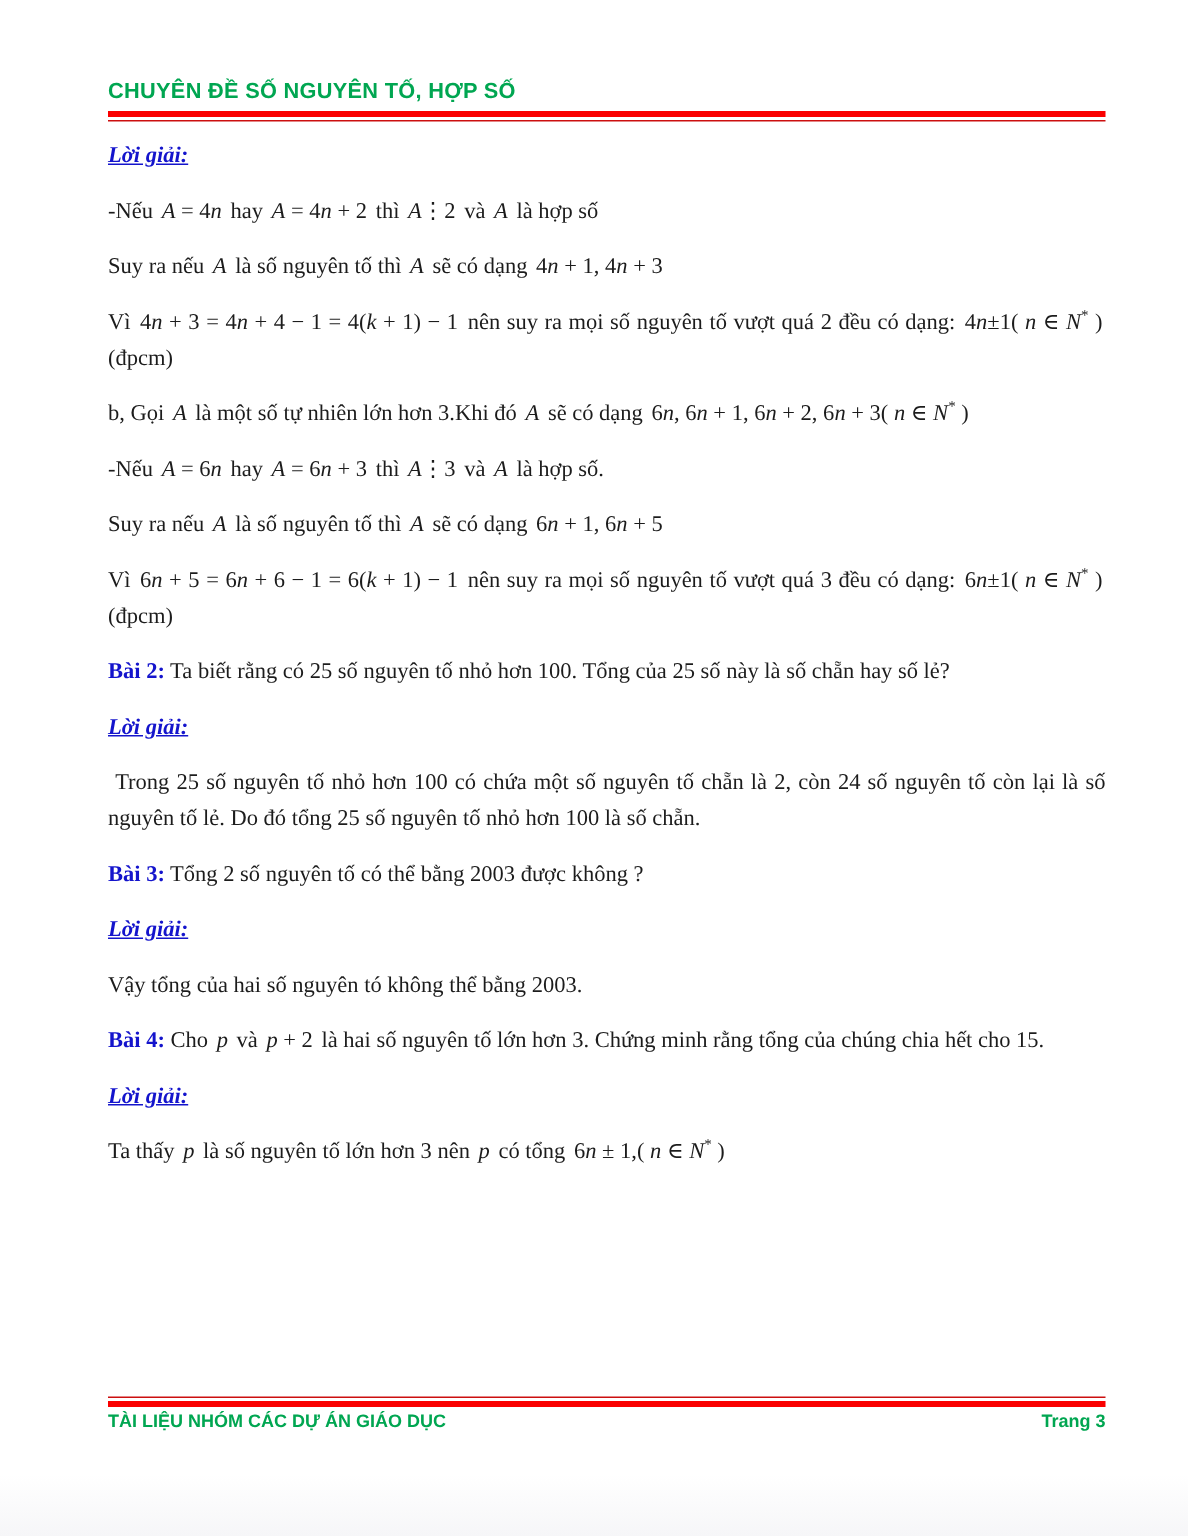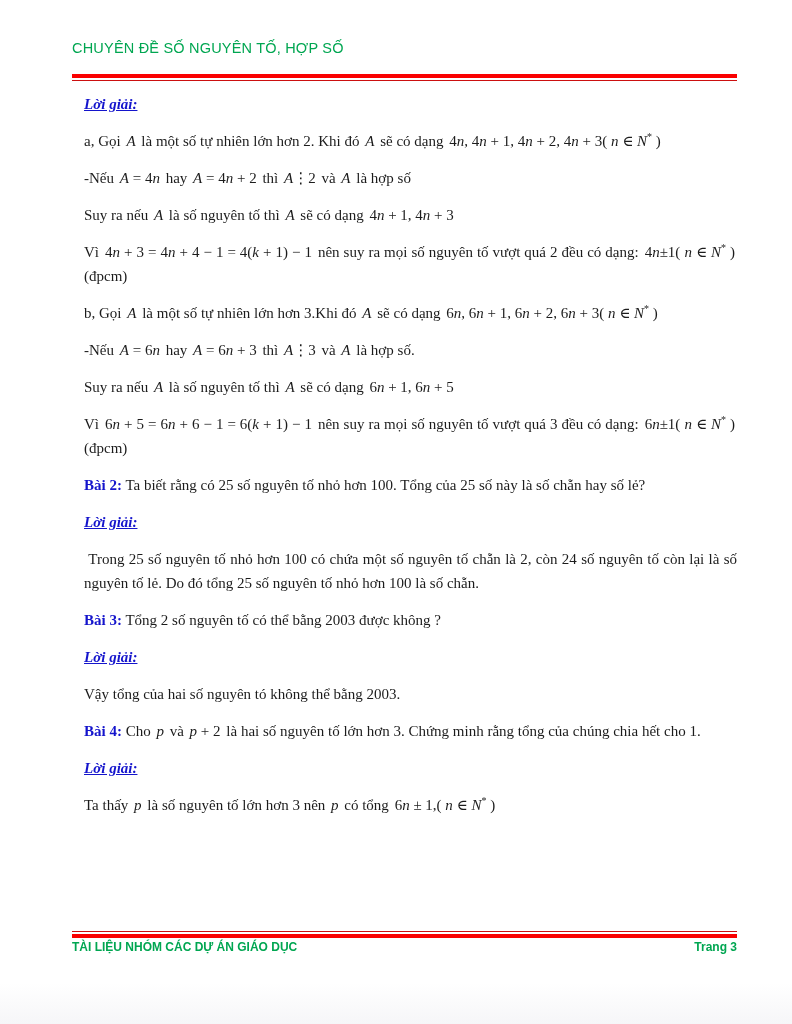--- a/index.html
+++ b/index.html
@@ -5,31 +5,31 @@
   html,body { margin:0; padding:0; background:#ffffff; }
   .page {
     position:relative;
     width:792px; height:1024px;
     margin:0 auto;
     background:linear-gradient(#ffffff 96%, #f6f6f8 100%);
     font-family:"Liberation Serif","DejaVu Serif",serif;
     overflow:hidden;
   }
   .header-title {
-    position:absolute; left:72px; top:40px;
+    position:absolute; left:72px; top:53px;
     font-family:"Liberation Sans","DejaVu Sans",sans-serif;
-    font-weight:normal; font-size:14.5px; letter-spacing:.2px;
+    font-weight:bold; font-size:14.5px; letter-spacing:.2px;
     color:var(--green);
   }
   .rule { position:absolute; left:72px; width:665px; height:2px; }
   .rule-top   { top:74px;  border-top:4px solid var(--red); border-bottom:1px solid #cc0f0f; }
   .rule-bottom{ top:931px; border-top:1px solid #cc0f0f; border-bottom:4px solid var(--red); }
   .content { position:absolute; left:72px; top:92px; width:665px; }
   p.para {
-    margin:0 0 13px 12px;
+    margin:0 0 13px 0;
     font-size:15px; line-height:24px;
     color:#1c1c1c;
     text-align:justify;
   }
   p.loi {
     color:var(--blue);
     font-weight:bold; font-style:italic;
     text-decoration:underline;
     text-align:left;
   }
@@ -46,35 +46,34 @@
 </style>
 </head>
 <body>
 
 <div class="page">
   <div class="header-title">CHUYÊN ĐỀ SỐ NGUYÊN TỐ, HỢP SỐ</div>
   <div class="rule rule-top"></div>
 
   <div class="content">
       <p class="para loi">Lời giải:</p>
-      <p class="para"><span class="run-t">a, Gọi </span><span class="run-m"><i>A</i></span><span class="run-t"> là một số tự nhiên lớn hơn 2. Khi đó </span><span class="run-m"><i>A</i></span><span class="run-t"> sẽ có dạng </span><span class="run-m">4<i>n</i>, 4<i>n</i> + 1, 4<i>n</i> + 2, 4<i>n</i> + 3( <i>n</i> ∈ <i>N</i><sup>*</sup> )</span></p>
       <p class="para"><span class="run-t">-Nếu </span><span class="run-m"><i>A</i> = 4<i>n</i></span><span class="run-t"> hay </span><span class="run-m"><i>A</i> = 4<i>n</i> + 2</span><span class="run-t"> thì </span><span class="run-m"><i>A</i>⋮2</span><span class="run-t"> và </span><span class="run-m"><i>A</i></span><span class="run-t"> là hợp số</span></p>
       <p class="para"><span class="run-t">Suy ra nếu </span><span class="run-m"><i>A</i></span><span class="run-t"> là số nguyên tố thì </span><span class="run-m"><i>A</i></span><span class="run-t"> sẽ có dạng </span><span class="run-m">4<i>n</i> + 1, 4<i>n</i> + 3</span></p>
       <p class="para"><span class="run-t">Vì </span><span class="run-m">4<i>n</i> + 3 = 4<i>n</i> + 4 − 1 = 4(<i>k</i> + 1) − 1</span><span class="run-t"> nên suy ra mọi số nguyên tố vượt quá 2 đều có dạng: </span><span class="run-m">4<i>n</i>±1( <i>n</i> ∈ <i>N</i><sup>*</sup> )</span><span class="run-t"> (đpcm)</span></p>
       <p class="para"><span class="run-t">b, Gọi </span><span class="run-m"><i>A</i></span><span class="run-t"> là một số tự nhiên lớn hơn 3.Khi đó </span><span class="run-m"><i>A</i></span><span class="run-t"> sẽ có dạng </span><span class="run-m">6<i>n</i>, 6<i>n</i> + 1, 6<i>n</i> + 2, 6<i>n</i> + 3( <i>n</i> ∈ <i>N</i><sup>*</sup> )</span></p>
       <p class="para"><span class="run-t">-Nếu </span><span class="run-m"><i>A</i> = 6<i>n</i></span><span class="run-t"> hay </span><span class="run-m"><i>A</i> = 6<i>n</i> + 3</span><span class="run-t"> thì </span><span class="run-m"><i>A</i>⋮3</span><span class="run-t"> và </span><span class="run-m"><i>A</i></span><span class="run-t"> là hợp số.</span></p>
       <p class="para"><span class="run-t">Suy ra nếu </span><span class="run-m"><i>A</i></span><span class="run-t"> là số nguyên tố thì </span><span class="run-m"><i>A</i></span><span class="run-t"> sẽ có dạng </span><span class="run-m">6<i>n</i> + 1, 6<i>n</i> + 5</span></p>
       <p class="para"><span class="run-t">Vì </span><span class="run-m">6<i>n</i> + 5 = 6<i>n</i> + 6 − 1 = 6(<i>k</i> + 1) − 1</span><span class="run-t"> nên suy ra mọi số nguyên tố vượt quá 3 đều có dạng: </span><span class="run-m">6<i>n</i>±1( <i>n</i> ∈ <i>N</i><sup>*</sup> )</span><span class="run-t"> (đpcm)</span></p>
       <p class="para"><span class="run-b">Bài 2:</span><span class="run-t"> Ta biết rằng có 25 số nguyên tố nhỏ hơn 100. Tổng của 25 số này là số chẵn hay số lẻ?</span></p>
       <p class="para loi">Lời giải:</p>
       <p class="para"><span class="run-t">&nbsp;Trong 25 số nguyên tố nhỏ hơn 100 có chứa một số nguyên tố chẵn là 2, còn 24 số nguyên tố còn lại là số nguyên tố lẻ. Do đó tổng 25 số nguyên tố nhỏ hơn 100 là số chẵn.</span></p>
       <p class="para"><span class="run-b">Bài 3:</span><span class="run-t"> Tổng 2 số nguyên tố có thể bằng 2003 được không ?</span></p>
       <p class="para loi">Lời giải:</p>
       <p class="para"><span class="run-t">Vậy tổng của hai số nguyên tó không thể bằng 2003.</span></p>
-      <p class="para"><span class="run-b">Bài 4:</span><span class="run-t"> Cho </span><span class="run-m"><i>p</i></span><span class="run-t"> và </span><span class="run-m"><i>p</i> + 2</span><span class="run-t"> là hai số nguyên tố lớn hơn 3. Chứng minh rằng tổng của chúng chia hết cho 1.</span></p>
+      <p class="para"><span class="run-b">Bài 4:</span><span class="run-t"> Cho </span><span class="run-m"><i>p</i></span><span class="run-t"> và </span><span class="run-m"><i>p</i> + 2</span><span class="run-t"> là hai số nguyên tố lớn hơn 3. Chứng minh rằng tổng của chúng chia hết cho 15.</span></p>
       <p class="para loi">Lời giải:</p>
       <p class="para"><span class="run-t">Ta thấy </span><span class="run-m"><i>p</i></span><span class="run-t"> là số nguyên tố lớn hơn 3 nên </span><span class="run-m"><i>p</i></span><span class="run-t"> có tổng </span><span class="run-m">6<i>n</i> ± 1,( <i>n</i> ∈ <i>N</i><sup>*</sup> )</span></p>
     </div>
 
   <div class="rule rule-bottom"></div>
   <div class="footer">
     <span>TÀI LIỆU NHÓM CÁC DỰ ÁN GIÁO DỤC</span>
     <span>Trang 3</span>
   </div>
 </div>

